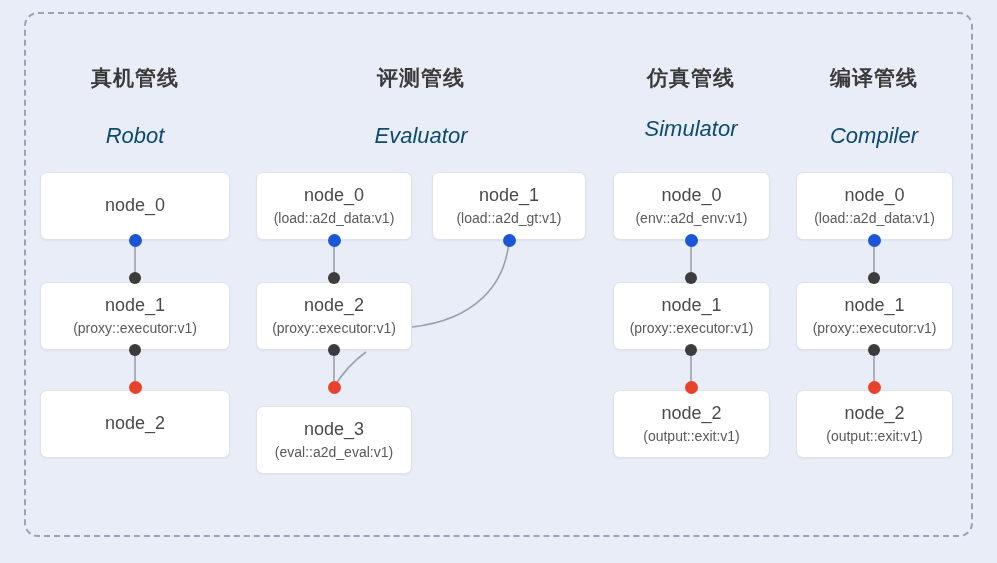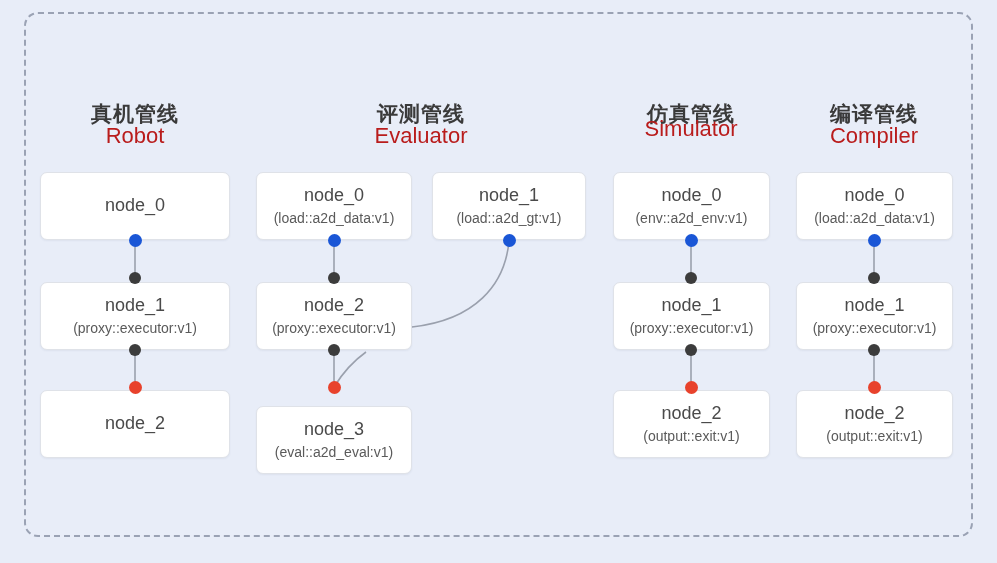--- a/index.html
+++ b/index.html
@@ -28,29 +28,29 @@
     pointer-events: none;
   }
   .col-heading {
     position: absolute;
     text-align: center;
     font-size: 21px;
     font-weight: bold;
     color: #3a3a3a;
     letter-spacing: 1px;
     white-space: nowrap;
-    margin-top: 36px;
   }
   .col-subtitle {
     position: absolute;
     text-align: center;
     font-size: 22px;
     font-weight: normal;
-    color: #b91c1c;
+    color: #0c4a6e;
     white-space: nowrap;
+    font-style: italic;
   }
   .node {
     position: absolute;
     box-sizing: border-box;
     background: #ffffff;
     border: 1px solid #dfe2e8;
     border-radius: 7px;
     box-shadow: 0 1px 2px rgba(40,50,80,0.06);
     display: flex;
     flex-direction: column;

